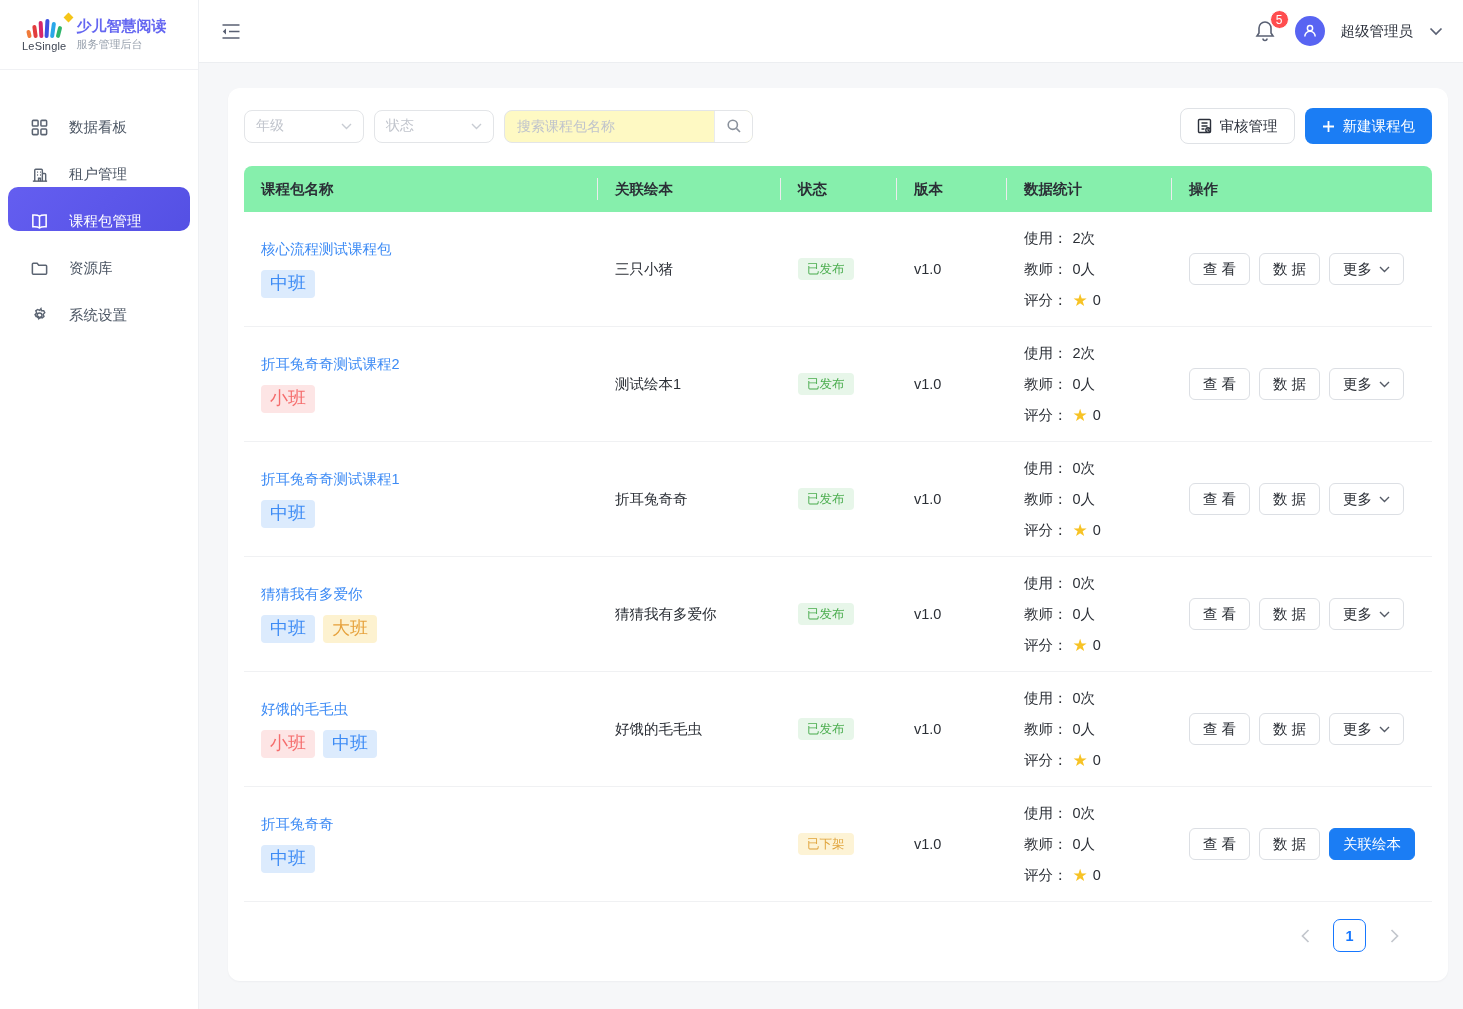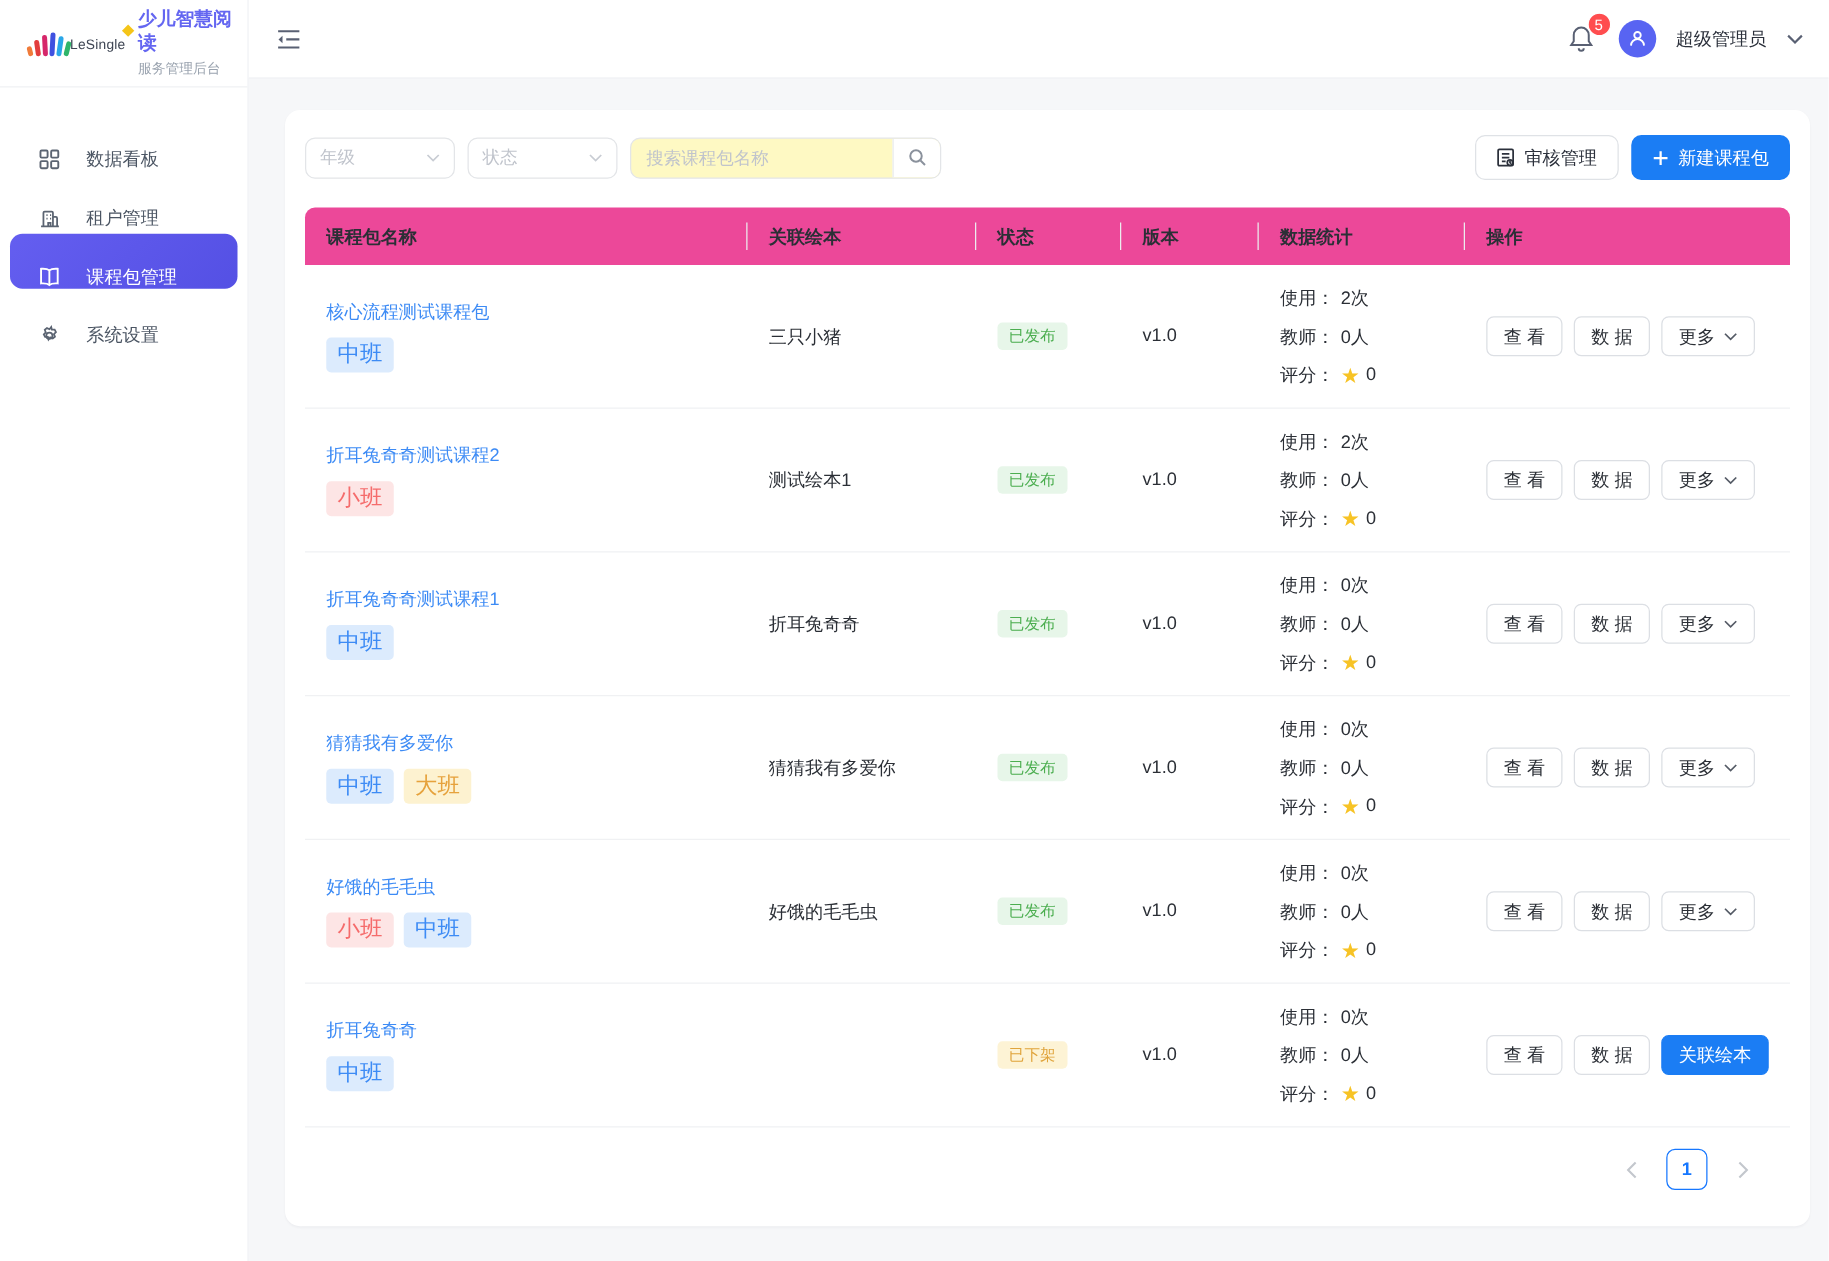--- a/index.html
+++ b/index.html
@@ -3,21 +3,21 @@
 <meta charset="utf-8">
 <style>
   * { margin:0; padding:0; box-sizing:border-box; }
   html,body { width:1463px; height:1009px; overflow:hidden;
     font-family:"Liberation Sans","DejaVu Sans",sans-serif; color:#333; background:#fff; }
   .app { display:flex; width:100%; height:100%; }
 
   
   .sidebar { width:199px; height:100%; background:#fff; border-right:1px solid #eef0f3; flex:0 0 199px; }
   .logo-row { height:70px; display:flex; align-items:center; gap:10px; padding:0 12px 0 22px; border-bottom:1px solid #f0f1f4; }
-  .logo-mark { display:flex; flex-direction:row; align-items:center; position:relative; }
+  .logo-mark { display:flex; flex-direction:column; align-items:center; position:relative; }
   .bars { display:flex; align-items:flex-end; gap:2px; height:20px; }
   .bars i { width:4px; border-radius:2px; display:block; }
   .bars i:nth-child(1){ height:8px;  background:#f07b3a; transform:rotate(-14deg);}
   .bars i:nth-child(2){ height:13px; background:#e23d3d; transform:rotate(-8deg);}
   .bars i:nth-child(3){ height:17px; background:#d6276a; transform:rotate(-3deg);}
   .bars i:nth-child(4){ height:19px; background:#3f51e0; transform:rotate(3deg);}
   .bars i:nth-child(5){ height:16px; background:#2aa7e8; transform:rotate(8deg);}
   .bars i:nth-child(6){ height:12px; background:#2fb56b; transform:rotate(14deg);}
   .diamond { position:absolute; top:-4px; right:-6px; width:7px; height:7px; background:#f5c518; transform:rotate(45deg); }
   .logo-word { font-size:11px; color:#3f4654; margin-top:2px; letter-spacing:.2px; }
@@ -63,21 +63,21 @@
     color:#8a919c; background:#fff; cursor:pointer; }
   .spacer { flex:1; }
   .btn-review { height:36px; padding:0 16px; background:#fff; border:1px solid #dfe2e6; border-radius:8px; font-size:14.5px;
     color:#2b303b; display:flex; align-items:center; gap:8px; cursor:pointer; }
   .btn-create { height:36px; padding:0 17px; background:#1b7df4; border:0; border-radius:8px; font-size:14.5px; color:#fff;
     display:flex; align-items:center; gap:8px; cursor:pointer; }
 
   
   .table { flex:0 0 auto; }
   .tr, .thead { display:grid; grid-template-columns:354px 183px 116px 110px 165px 1fr; }
-  .thead { background:#ec4899; border-radius:8px 8px 0 0; height:46px; align-items:center; }
+  .thead { background:#86efac; border-radius:8px 8px 0 0; height:46px; align-items:center; }
   .th { font-size:14.5px; font-weight:bold; color:#2b2f36; padding-left:17px; position:relative; }
   .th:not(:last-child)::after { content:""; position:absolute; right:0; top:50%; transform:translateY(-50%);
     width:1px; height:22px; background:#ececee; }
   .tr { height:115px; align-items:center; border-bottom:1px solid #f0f1f3; }
   .td { padding-left:17px; font-size:14.5px; color:#2b2f36; }
   .pkg-link { color:#3d8bf5; font-size:14.5px; text-decoration:none; display:inline-block; cursor:pointer; }
   .tags { display:flex; gap:8px; margin-top:11px; }
   .tag { font-size:18px; padding:3px 9px; border-radius:4px; line-height:1.2; }
   .tag-blue   { background:#dcebfd; color:#3d8bf5; }
   .tag-red    { background:#fde5e5; color:#f56c6c; }
@@ -153,20 +153,28 @@
         <span class="mi">
           <svg viewBox="0 0 20 20" width="19" height="19" fill="none" stroke="currentColor" stroke-width="1.6">
             <path d="M10 4.5C8.5 3.2 6 3 3 3.2v12.3c3-.2 5.5 0 7 1.3 1.5-1.3 4-1.5 7-1.3V3.2c-3-.2-5.5 0-7 1.3z"></path>
             <path d="M10 4.5v12.3"></path>
           </svg>
           </span>
         <span>课程包管理</span>
       </div>
       <div class="menu-item">
         <span class="mi">
+          <svg viewBox="0 0 20 20" width="19" height="19" fill="none" stroke="currentColor" stroke-width="1.6">
+            <path d="M2.5 5.5a1 1 0 0 1 1-1h4l1.7 2h7.3a1 1 0 0 1 1 1v7.5a1 1 0 0 1-1 1h-13a1 1 0 0 1-1-1V5.5z"></path>
+          </svg>
+          </span>
+        <span>资源库</span>
+      </div>
+      <div class="menu-item">
+        <span class="mi">
           <svg viewBox="0 0 20 20" width="19" height="19" fill="none" stroke="currentColor" stroke-width="1.5">
             <circle cx="10" cy="10" r="2.6"></circle>
             <path d="M10 2.6l1 2.1 2.3-.5 1.5 1.8-1.3 2 1.3 2-1.5 1.8-2.3-.5-1 2.1-1-2.1-2.3.5-1.5-1.8 1.3-2-1.3-2 1.5-1.8 2.3.5z" transform="rotate(12 10 10)"></path>
           </svg>
           </span>
         <span>系统设置</span>
       </div>
     </nav>
   </aside>
 

